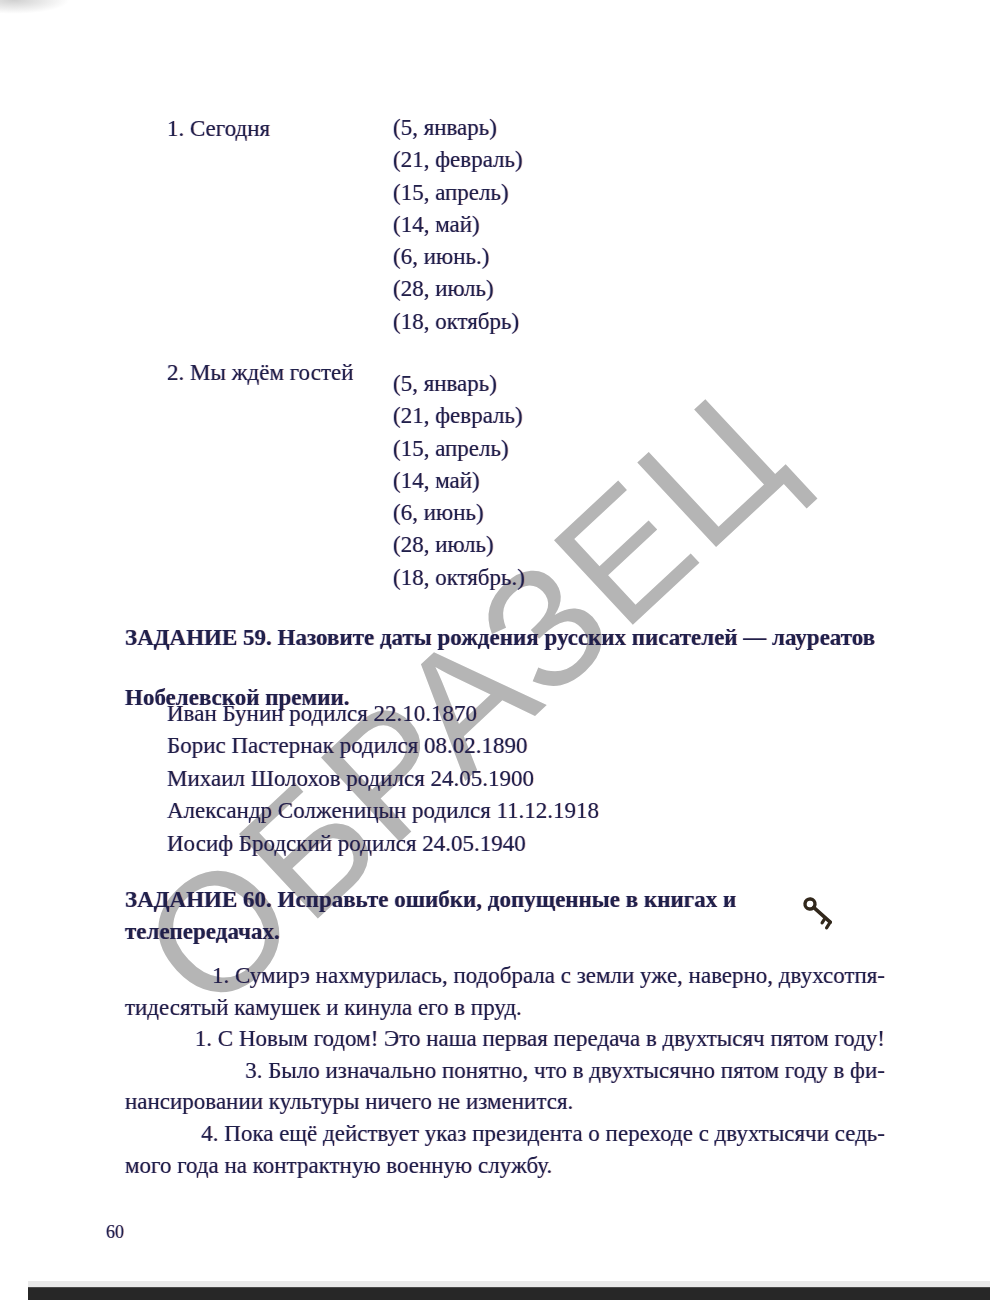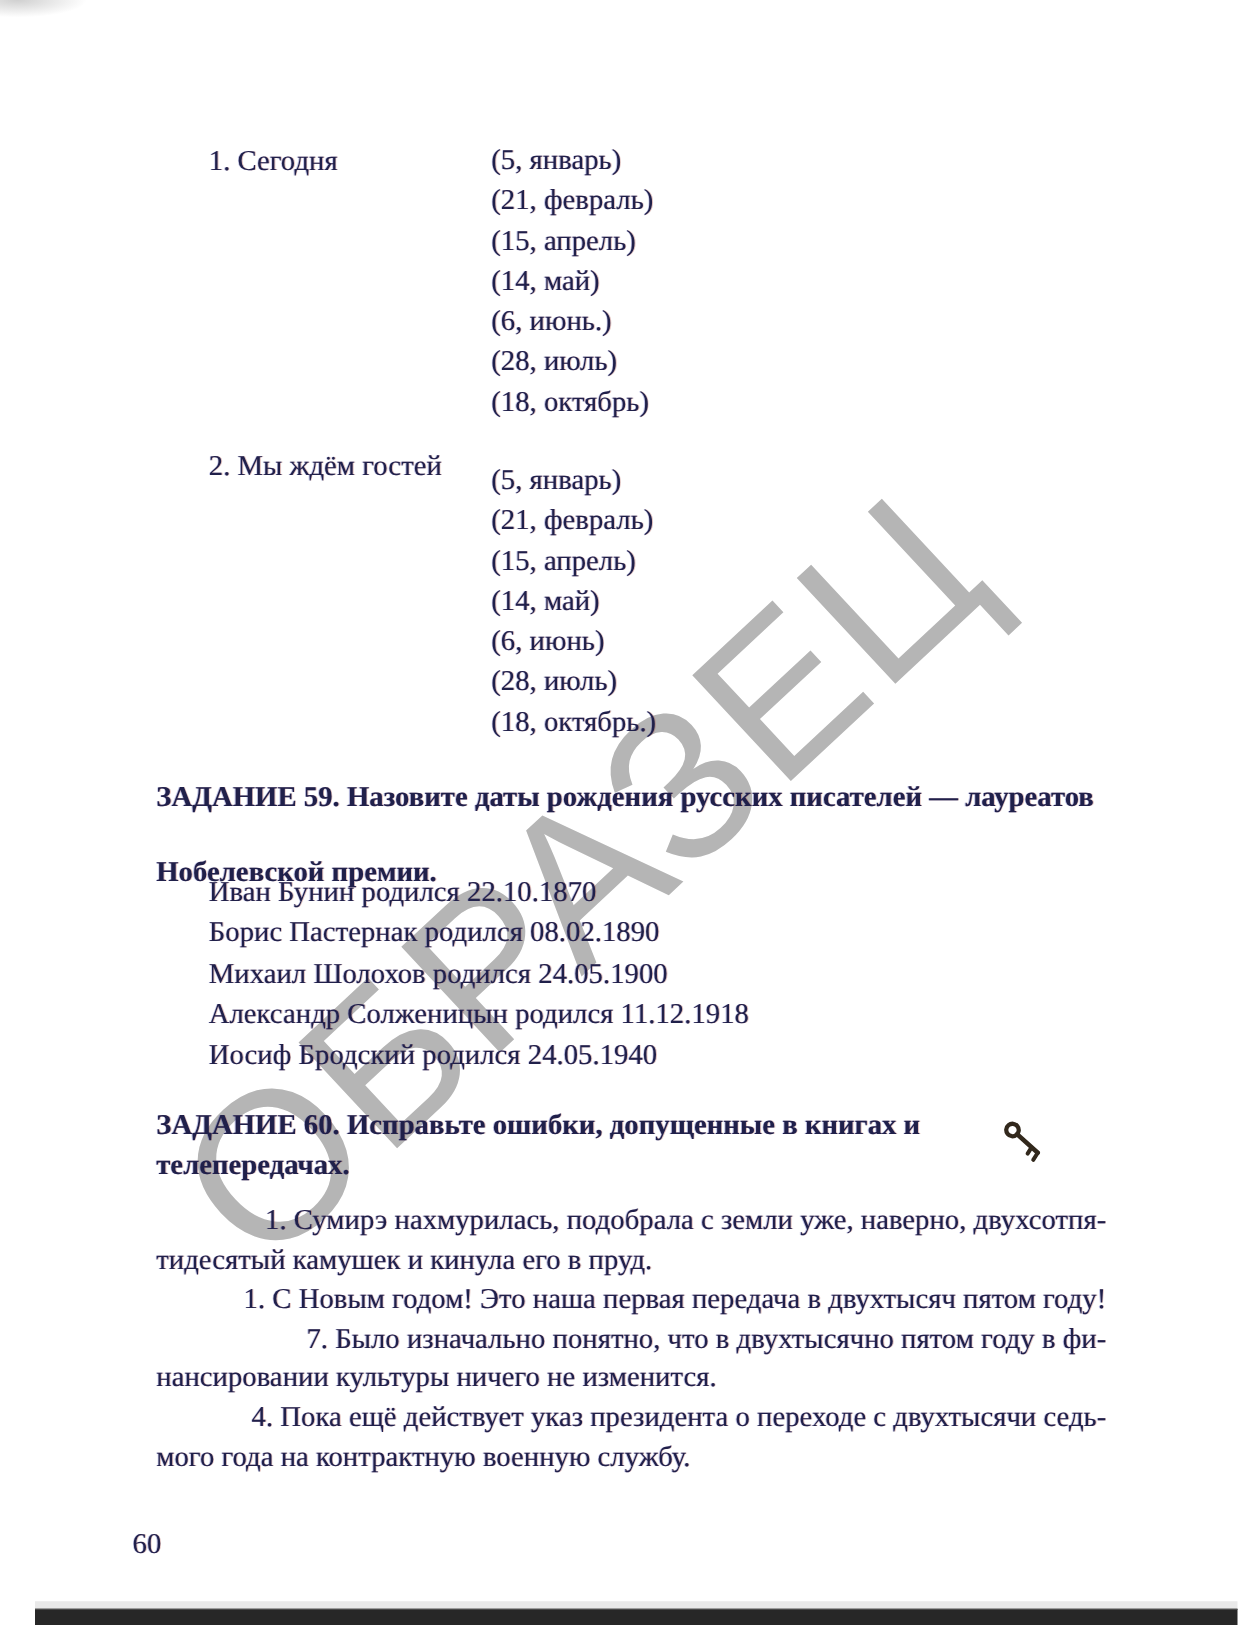--- a/index.html
+++ b/index.html
@@ -55,21 +55,21 @@
     left: 125px;
     width: 760px;
     font-size: 23px;
     line-height: 31.6px;
   }
   .sentences .line { white-space: nowrap; }
   .sentences .line.indent { padding-left: 42px; text-align: right; }
   .page-number {
     position: absolute;
     left: 106px; top: 1222px;
-    font-size: 23px;
+    font-size: 18px;
   }
   .watermark {
     position: absolute;
     left: 62px; top: 618px;
     width: 806px;
     text-align: center;
     font-family: "Liberation Sans", "DejaVu Sans", sans-serif;
     font-size: 168px;
     line-height: 1;
     letter-spacing: 2px;
@@ -165,21 +165,21 @@
         <line x1="13" y1="12" x2="31" y2="25" stroke="#32281c" stroke-width="3.6" stroke-linecap="round"></line>
         <line x1="25.5" y1="21.5" x2="23" y2="26.5" stroke="#32281c" stroke-width="3.2" stroke-linecap="round"></line>
         <line x1="31" y1="25" x2="28" y2="31" stroke="#32281c" stroke-width="3.2" stroke-linecap="round"></line>
       </svg>
     </div>
 
     <div class="sentences ink" style="top:960px;">
       <div class="line indent">1. Сумирэ нахмурилась, подобрала с земли уже, наверно, двухсотпя-</div>
       <div class="line">тидесятый камушек и кинула его в пруд.</div>
       <div class="line indent">1. С Новым годом! Это наша первая передача в двухтысяч пятом году!</div>
-      <div class="line indent">7. Было изначально понятно, что в двухтысячно пятом году в фи-</div>
+      <div class="line indent">3. Было изначально понятно, что в двухтысячно пятом году в фи-</div>
       <div class="line">нансировании культуры ничего не изменится.</div>
       <div class="line indent">4. Пока ещё действует указ президента о переходе с двухтысячи седь-</div>
       <div class="line">мого года на контрактную военную службу.</div>
     </div>
 
     <div class="page-number ink">60</div>
   </div>
 
   <div class="edge-light"></div>
   <div class="edge-bar"></div>

